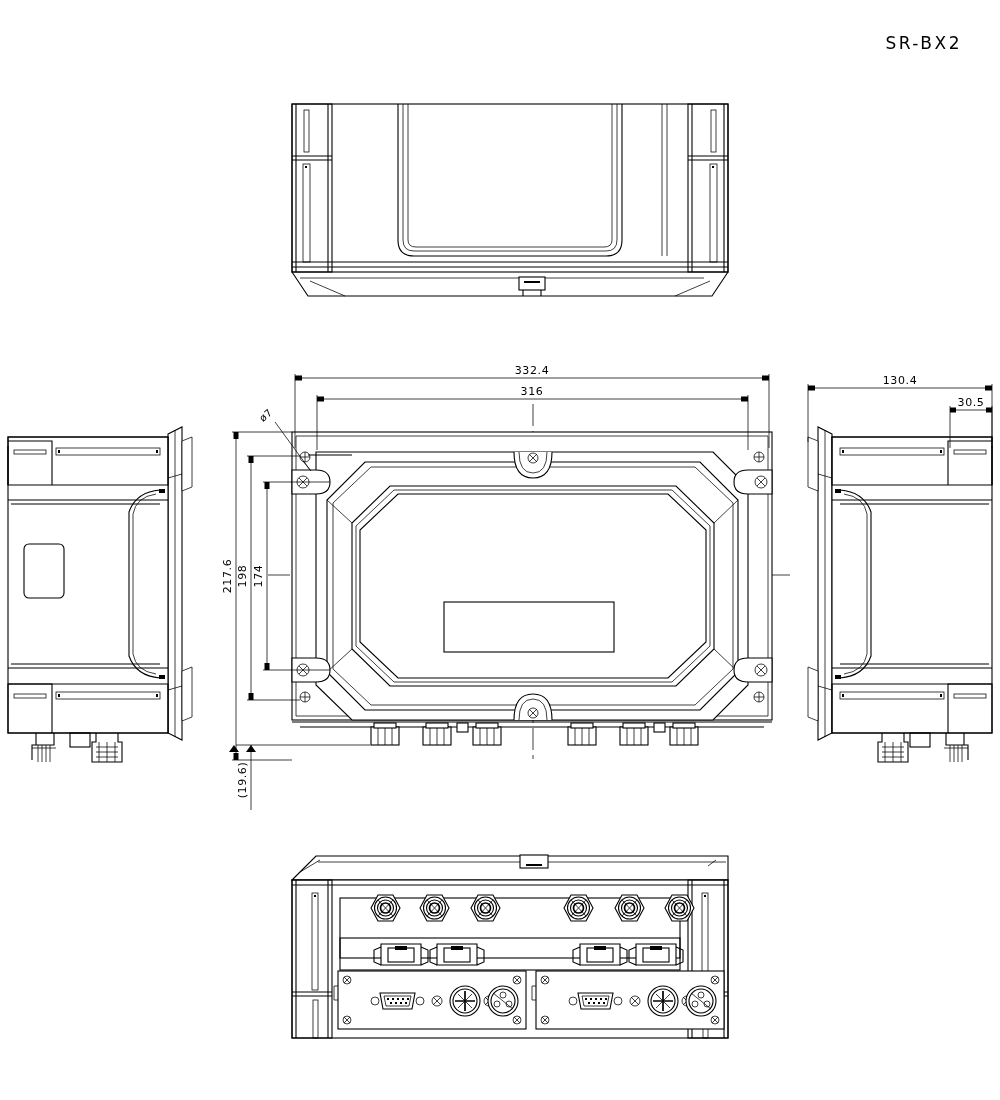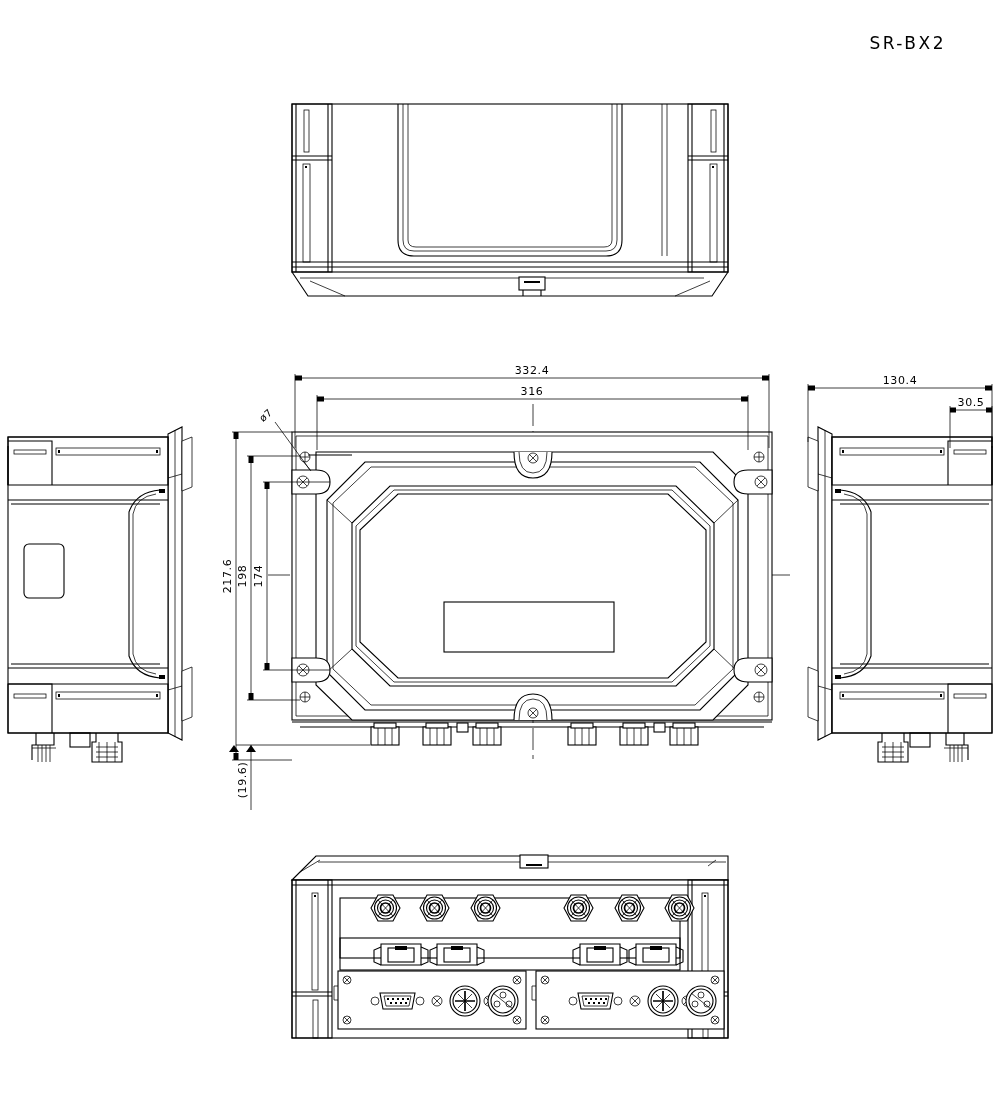--- a/index.html
+++ b/index.html
@@ -16,21 +16,21 @@
     overflow: hidden;
   }
   #sheet {
     position: absolute;
     left: 0; top: 0;
     width: 1000px;
     height: 1100px;
   }
   .title-text {
     position: absolute;
-    right: 54px;
+    right: 38px;
     top: 33px;
     font-family: "DejaVu Sans", sans-serif;
     font-size: 17px;
     letter-spacing: 2.5px;
     color: #000;
     white-space: nowrap;
     margin-left: 19px;
   }
   svg { display:block; }
   .ln   { fill:none; stroke:#000; stroke-width:1.1; }

